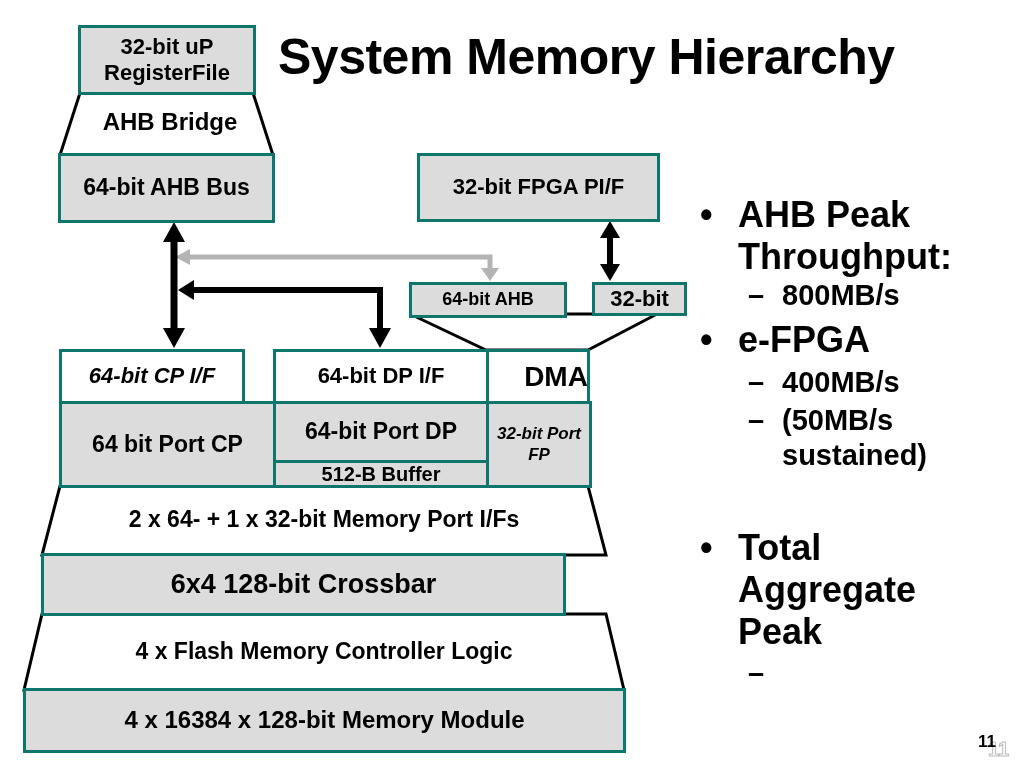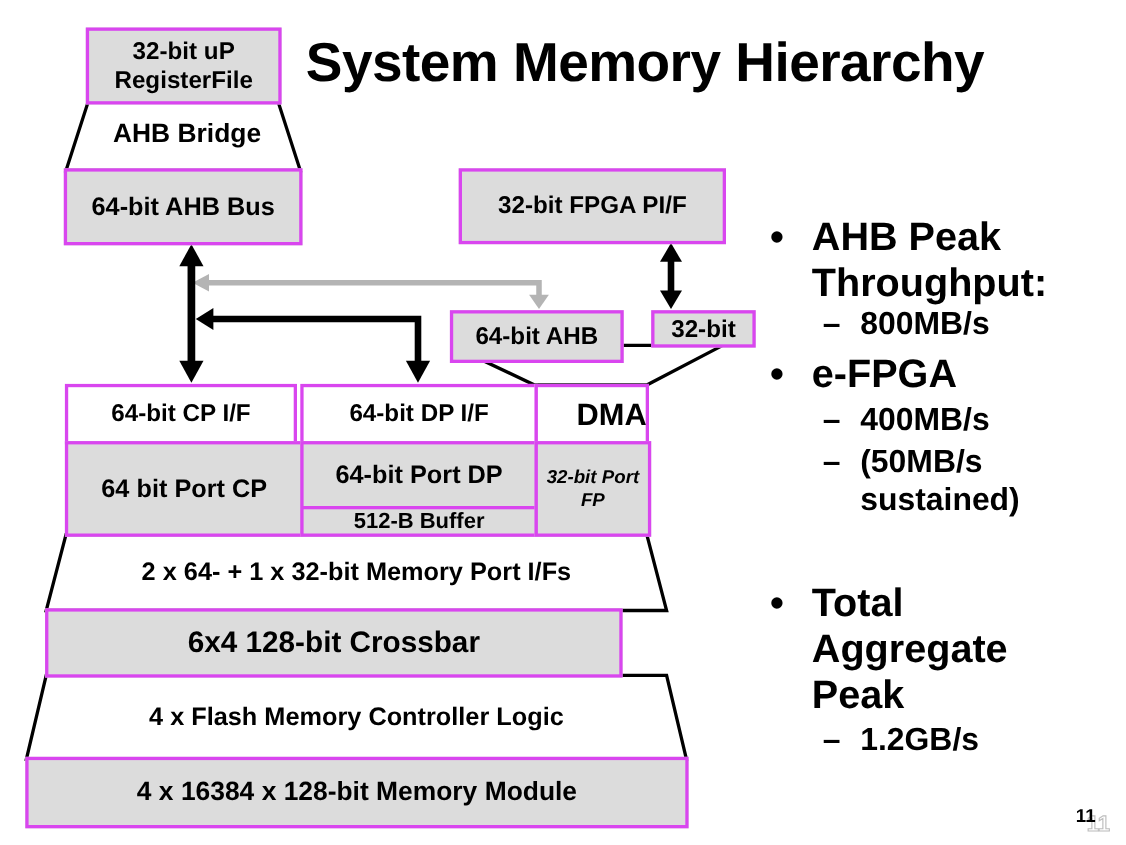--- a/index.html
+++ b/index.html
@@ -1,18 +1,18 @@
 <!DOCTYPE html>
 <html><head>
   <meta charset="utf-8">
   <style>
     html, body { margin: 0; padding: 0; background: #ffffff; }
     body { width: 1024px; height: 768px; position: relative; overflow: hidden;
            font-family: "Liberation Sans", sans-serif; font-weight: bold; color: #000; }
-    .box { position: absolute; box-sizing: border-box; border: 3px solid #d946ef; display: flex;
+    .box { position: absolute; box-sizing: border-box; border: 3px solid #0f766e; display: flex;
            align-items: center; justify-content: center; text-align: center; line-height: 1.2; }
     .gray { background: #dcdcdc; }
     .white { background: #ffffff; }
     svg.diagram { position: absolute; left: 0; top: 0; }
     .label { position: absolute; display: flex; align-items: center; justify-content: center;
              text-align: center; line-height: 1.2; }
     #title { position: absolute; left: 278px; top: 28px; font-size: 50px; letter-spacing: -0.5px; white-space: nowrap; }
     .bullets { position: absolute; left: 700px; top: 190px; width: 320px; }
     .b1 { position: relative; font-size: 36px; line-height: 42px; padding-left: 38px; }
     .b1 .dot { position: absolute; left: 0; top: 0; }
@@ -67,28 +67,28 @@
 </div>
 <div class="label" style="left:70px; top:104px; width:200px; height:36px; font-size:24px;">AHB Bridge</div>
 <div class="box gray" style="left:58px; top:153px; width:217px; height:70px; font-size:23px; padding:0 16px;">
   <span>64-bit AHB Bus</span>
 </div>
 
 <div class="box gray" style="left:417px; top:153px; width:243px; height:69px; font-size:22px;">
   <span>32-bit FPGA PI/F</span>
 </div>
 
-<div class="box gray" style="left:409px; top:282px; width:158px; height:48px; font-size:22px;">
+<div class="box gray" style="left:409px; top:282px; width:158px; height:36px; font-size:18px;">
   <span>64-bit AHB</span>
 </div>
 <div class="box gray" style="left:564px; top:282px; width:95px; height:34px; font-size:22px;margin-left:28px;">
   <span>32-bit</span>
 </div>
 
-<div class="box white" style="left:59px; top:349px; width:211px; height:55px; font-size:22px;">
+<div class="box white" style="left:59px; top:349px; width:186px; height:55px; font-size:22px;font-style:italic;">
   <span>64-bit CP I/F</span>
 </div>
 <div class="box white" style="left:273px; top:349px; width:216px; height:55px; font-size:22px;">
   <span>64-bit DP I/F</span>
 </div>
 <div class="box white" style="left:486px; top:349px; width:104px; height:55px; font-size:28px;padding-left:36px;">
   <span>DMA</span>
 </div>
 
 <div class="box gray" style="left:59px; top:401px; width:217px; height:87px; font-size:23px;">
@@ -136,18 +136,17 @@
   <div class="b2" style="margin-top:3px;">
     <span class="dash">–</span>
     <span style="display:block; width:150px;">(50MB/s sustained)</span>
   </div>
   <div class="b1" style="margin-top:54px;">
     <span class="dot">•</span>
     <span style="display:block; width:210px;">Total Aggregate Peak</span>
   </div>
   <div class="b2" style="margin-top:3px;">
     <span class="dash">–</span>
-    <span>1.2GB/s</span>
   </div>
 </div>
 
 <div id="slide-num-ghost">11</div>
 <div id="slide-num">11</div>
 
 </body></html>

